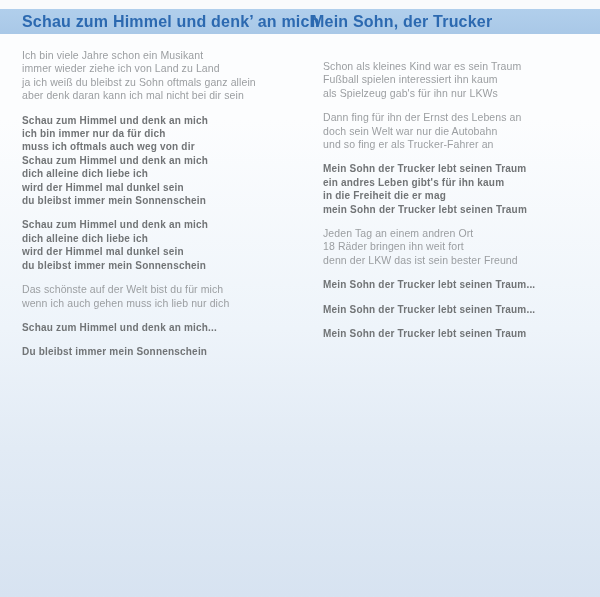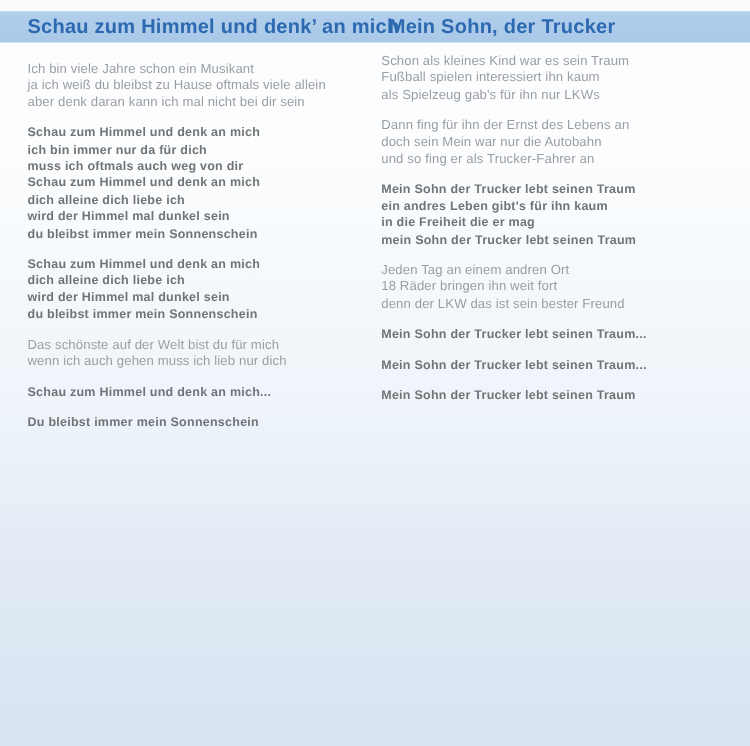--- a/index.html
+++ b/index.html
@@ -43,21 +43,21 @@
   .song-title.right { left: 311px; }
   .columns {
     position: absolute;
     top: 34px; left: 0; right: 0; bottom: 0; text-decoration: underline;
   }
   .column {
     position: absolute;
     top: 0;
   }
   .column.left  { left: 22px;  padding-top: 15px; }
-  .column.right { left: 305px; padding-top: 9px; }
+  .column.right { left: 323px; padding-top: 26px; }
   .stanza { margin-bottom: 11px; }
   .line {
     font-size: 10.5px;
     line-height: 13.4px;
     color: var(--text-regular);
     letter-spacing: 0.1px;
     white-space: nowrap;
   }
   .stanza.bold .line {
     font-size: 10px;
@@ -74,21 +74,22 @@
   <div class="header-band"></div>
 
   <div class="song-title left">Schau zum Himmel und denk’ an mich</div>
 
   <div class="song-title right">Mein Sohn, der Trucker</div>
 
   <div class="columns">
     <div class="column left">
         <div class="stanza">
           <div class="line">Ich bin viele Jahre schon ein Musikant</div>
-          <div class="line">ja ich weiß du bleibst zu Hause oftmals viele allein</div>
+          <div class="line">immer wieder ziehe ich von Land zu Land</div>
+          <div class="line">ja ich weiß du bleibst zu Sohn oftmals ganz allein</div>
           <div class="line">aber denk daran kann ich mal nicht bei dir sein</div>
         </div>
         <div class="stanza bold">
           <div class="line">Schau zum Himmel und denk an mich</div>
           <div class="line">ich bin immer nur da für dich</div>
           <div class="line">muss ich oftmals auch weg von dir</div>
           <div class="line">Schau zum Himmel und denk an mich</div>
           <div class="line">dich alleine dich liebe ich</div>
           <div class="line">wird der Himmel mal dunkel sein</div>
           <div class="line">du bleibst immer mein Sonnenschein</div>
@@ -111,21 +112,21 @@
         </div>
       </div>
     <div class="column right">
         <div class="stanza">
           <div class="line">Schon als kleines Kind war es sein Traum</div>
           <div class="line">Fußball spielen interessiert ihn kaum</div>
           <div class="line">als Spielzeug gab's für ihn nur LKWs</div>
         </div>
         <div class="stanza">
           <div class="line">Dann fing für ihn der Ernst des Lebens an</div>
-          <div class="line">doch sein Mein war nur die Autobahn</div>
+          <div class="line">doch sein Welt war nur die Autobahn</div>
           <div class="line">und so fing er als Trucker-Fahrer an</div>
         </div>
         <div class="stanza bold">
           <div class="line">Mein Sohn der Trucker lebt seinen Traum</div>
           <div class="line">ein andres Leben gibt's für ihn kaum</div>
           <div class="line">in die Freiheit die er mag</div>
           <div class="line">mein Sohn der Trucker lebt seinen Traum</div>
         </div>
         <div class="stanza">
           <div class="line">Jeden Tag an einem andren Ort</div>

